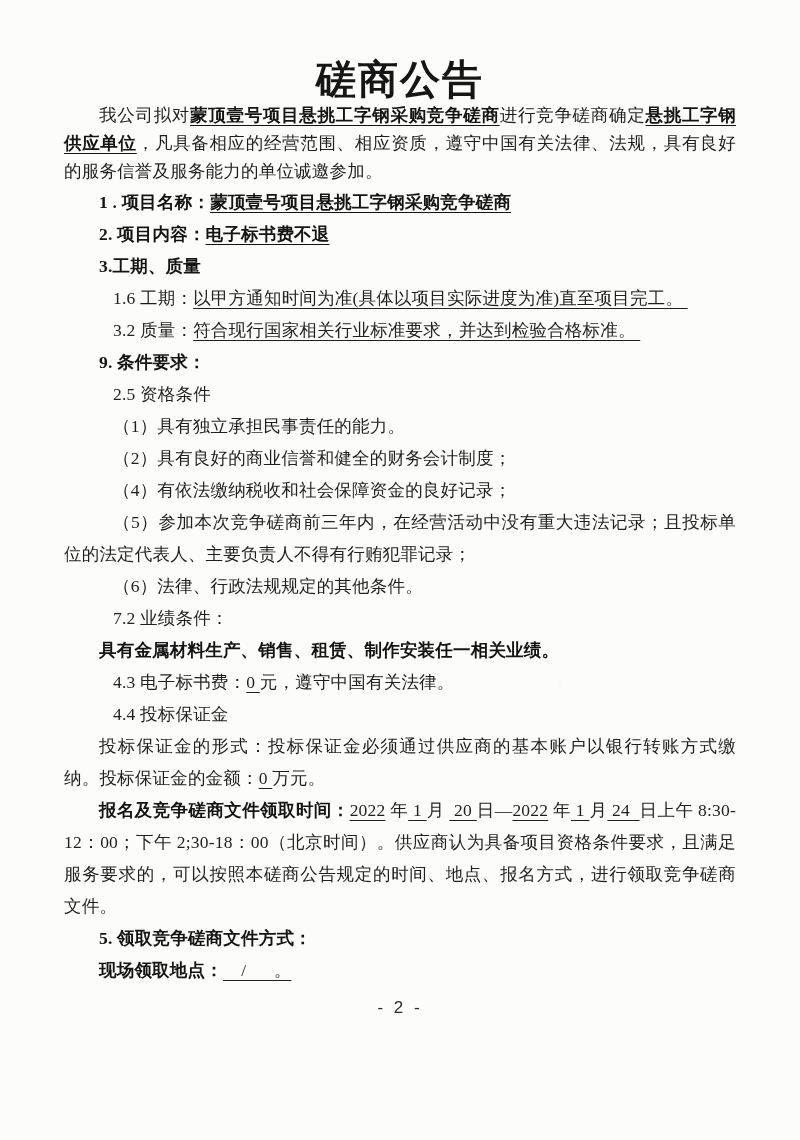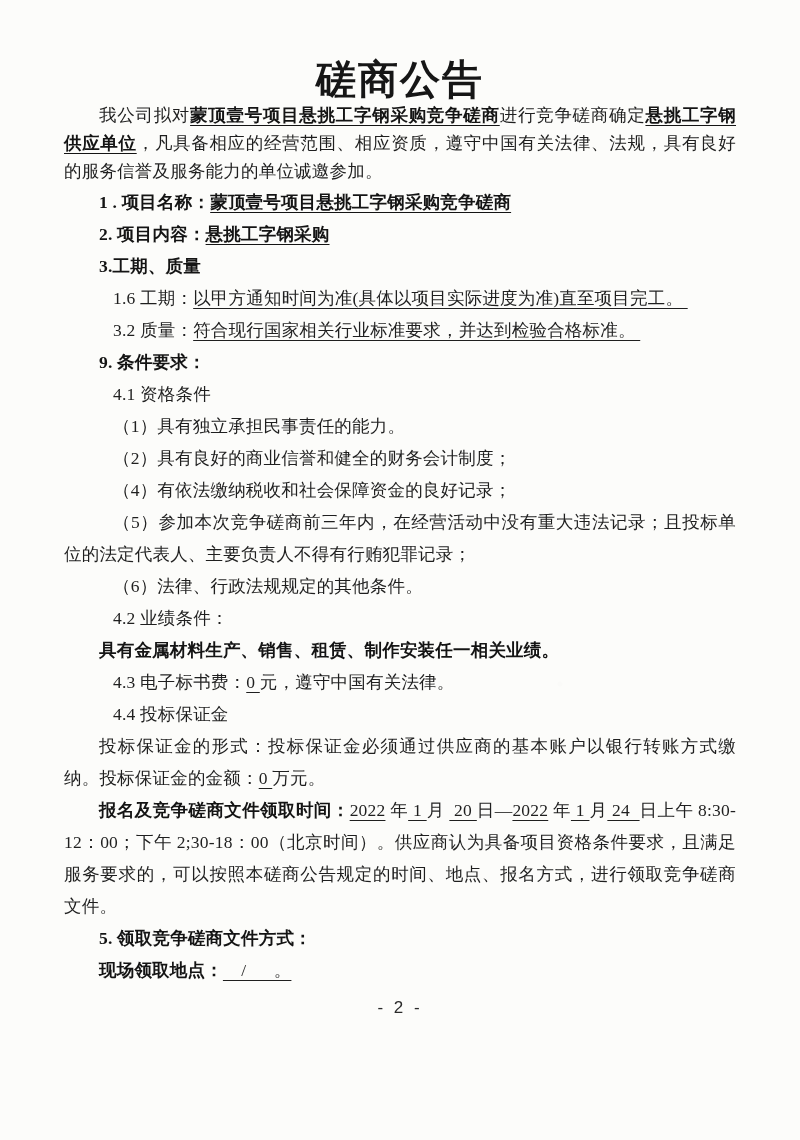--- a/index.html
+++ b/index.html
@@ -57,36 +57,36 @@
 </head>
 <body>
 
 <div class="page">
 
   <h1 class="doc-title">磋商公告</h1>
 
   <p class="line tight ind2 mt36"><span>我公司拟对</span><span class="b u">蒙顶壹号项目悬挑工字钢采购竞争磋商</span><span>进行竞争磋商确定</span><span class="b u">悬挑工字钢供应单位</span><span>，凡具备相应的经营范围、相应资质，遵守中国有关法律、法规，具有良好的服务信誉及服务能力的单位诚邀参加。</span></p>
 
   <p class="line ind2 mt4"><span class="b">1 . 项目名称：</span><span class="b u">蒙顶壹号项目悬挑工字钢采购竞争磋商</span></p>
-  <p class="line ind2"><span class="b">2.  项目内容：</span><span class="b u">悬挑工字钢采购</span></p>
+  <p class="line ind2"><span class="b">2.  项目内容：</span><span class="b u">电子标书费不退</span></p>
 
   <p class="line ind2 mt6"><span class="b">3.工期、质量</span></p>
   <p class="line ind28 mt2"><span>1.6 工期：</span><span class="u">以甲方通知时间为准(具体以项目实际进度为准)直至项目完工。&nbsp;</span></p>
   <p class="line ind28 mt2"><span>3.2 质量：</span><span class="u">符合现行国家相关行业标准要求，并达到检验合格标准。&nbsp;</span></p>
 
   <p class="line ind2"><span class="b">9. 条件要求：</span></p>
-  <p class="line ind28 mt8"><span>4.1 资格条件</span></p>
+  <p class="line ind28 mt8"><span>2.5 资格条件</span></p>
 
   <p class="line ind28 mt2"><span>（1）具有独立承担民事责任的能力。</span></p>
   <p class="line ind28 mt2"><span>（2）具有良好的商业信誉和健全的财务会计制度；</span></p>
   <p class="line ind28"><span>（4）有依法缴纳税收和社会保障资金的良好记录；</span></p>
   <p class="line ind28"><span>（5）参加本次竞争磋商前三年内，在经营活动中没有重大违法记录；且投标单位的法定代表人、主要负责人不得有行贿犯罪记录；</span></p>
   <p class="line ind28"><span>（6）法律、行政法规规定的其他条件。</span></p>
 
-  <p class="line ind28 mt2"><span>4.2 业绩条件：</span></p>
+  <p class="line ind28 mt2"><span>7.2 业绩条件：</span></p>
   <p class="line ind2"><span class="b">具有金属材料生产、销售、租赁、制作安装任一相关业绩。</span></p>
   <p class="line ind28"><span>4.3 电子标书费：</span><span class="u">0&nbsp;</span><span>元，遵守中国有关法律。</span></p>
   <p class="line ind28"><span>4.4 投标保证金</span></p>
 
   <p class="line ind2 mt6"><span>投标保证金的形式：投标保证金必须通过供应商的基本账户以银行转账方式缴纳。投标保证金的金额：</span><span class="u">0&nbsp;</span><span>万元。</span></p>
   <p class="line ind2 mt2"><span class="b">报名及竞争磋商文件领取时间：</span><span class="u">2022</span><span> 年</span><span class="u">&nbsp;1&nbsp;</span><span>月 </span><span class="u">&nbsp;20&nbsp;</span><span>日—</span><span class="u">2022</span><span> 年</span><span class="u">&nbsp;1&nbsp;</span><span>月</span><span class="u">&nbsp;24&nbsp;&nbsp;</span><span>日上午 8:30-12：00；下午 2;30-18：00（北京时间）。供应商认为具备项目资格条件要求，且满足服务要求的，可以按照本磋商公告规定的时间、地点、报名方式，进行领取竞争磋商文件。</span></p>
 
   <p class="line ind2"><span class="b">5.  领取竞争磋商文件方式：</span></p>
   <p class="line ind2 mt2"><span class="b">现场领取地点：</span><span class="u">&nbsp;&nbsp;&nbsp;&nbsp;/&nbsp;&nbsp;&nbsp;&nbsp;&nbsp;&nbsp;。</span></p>
 

